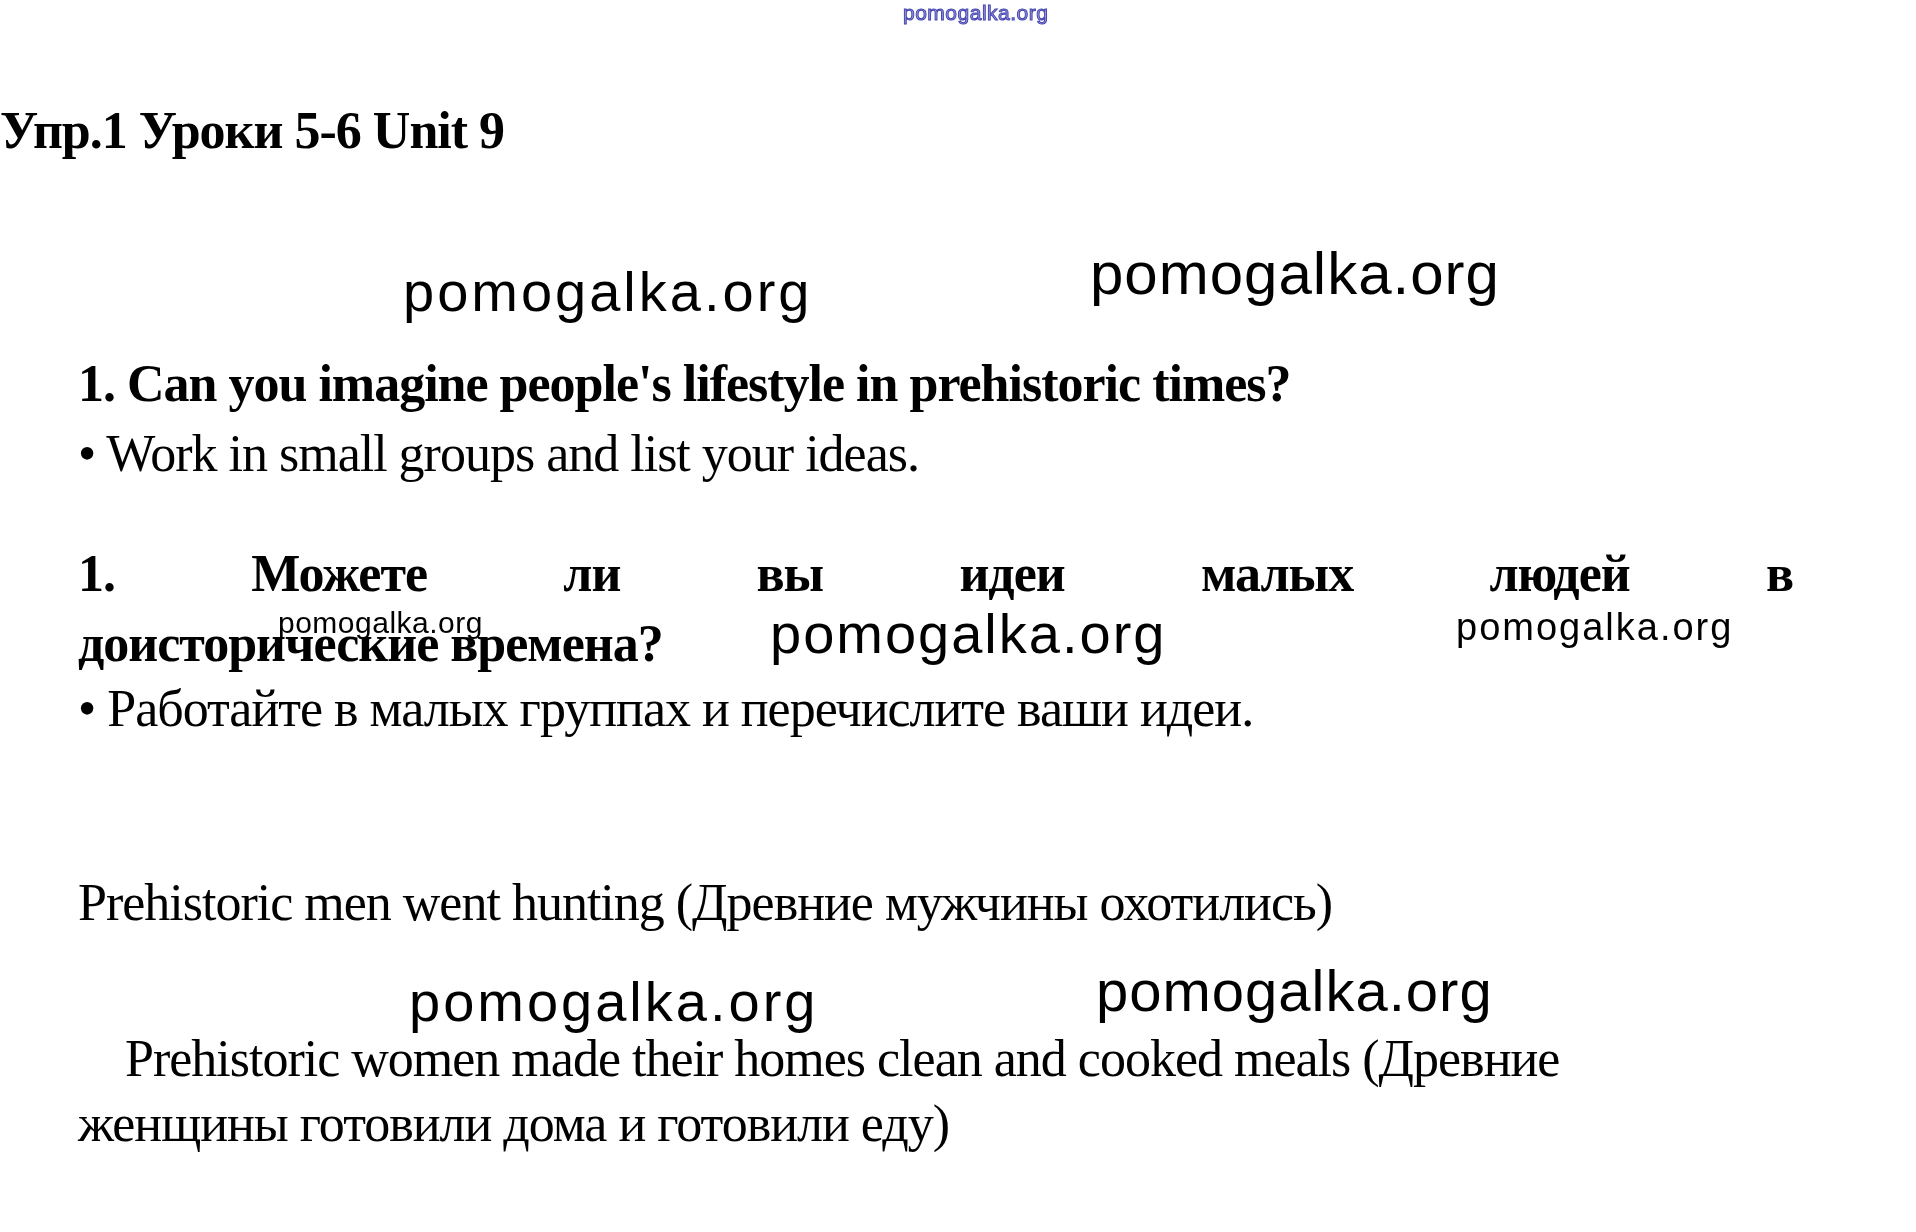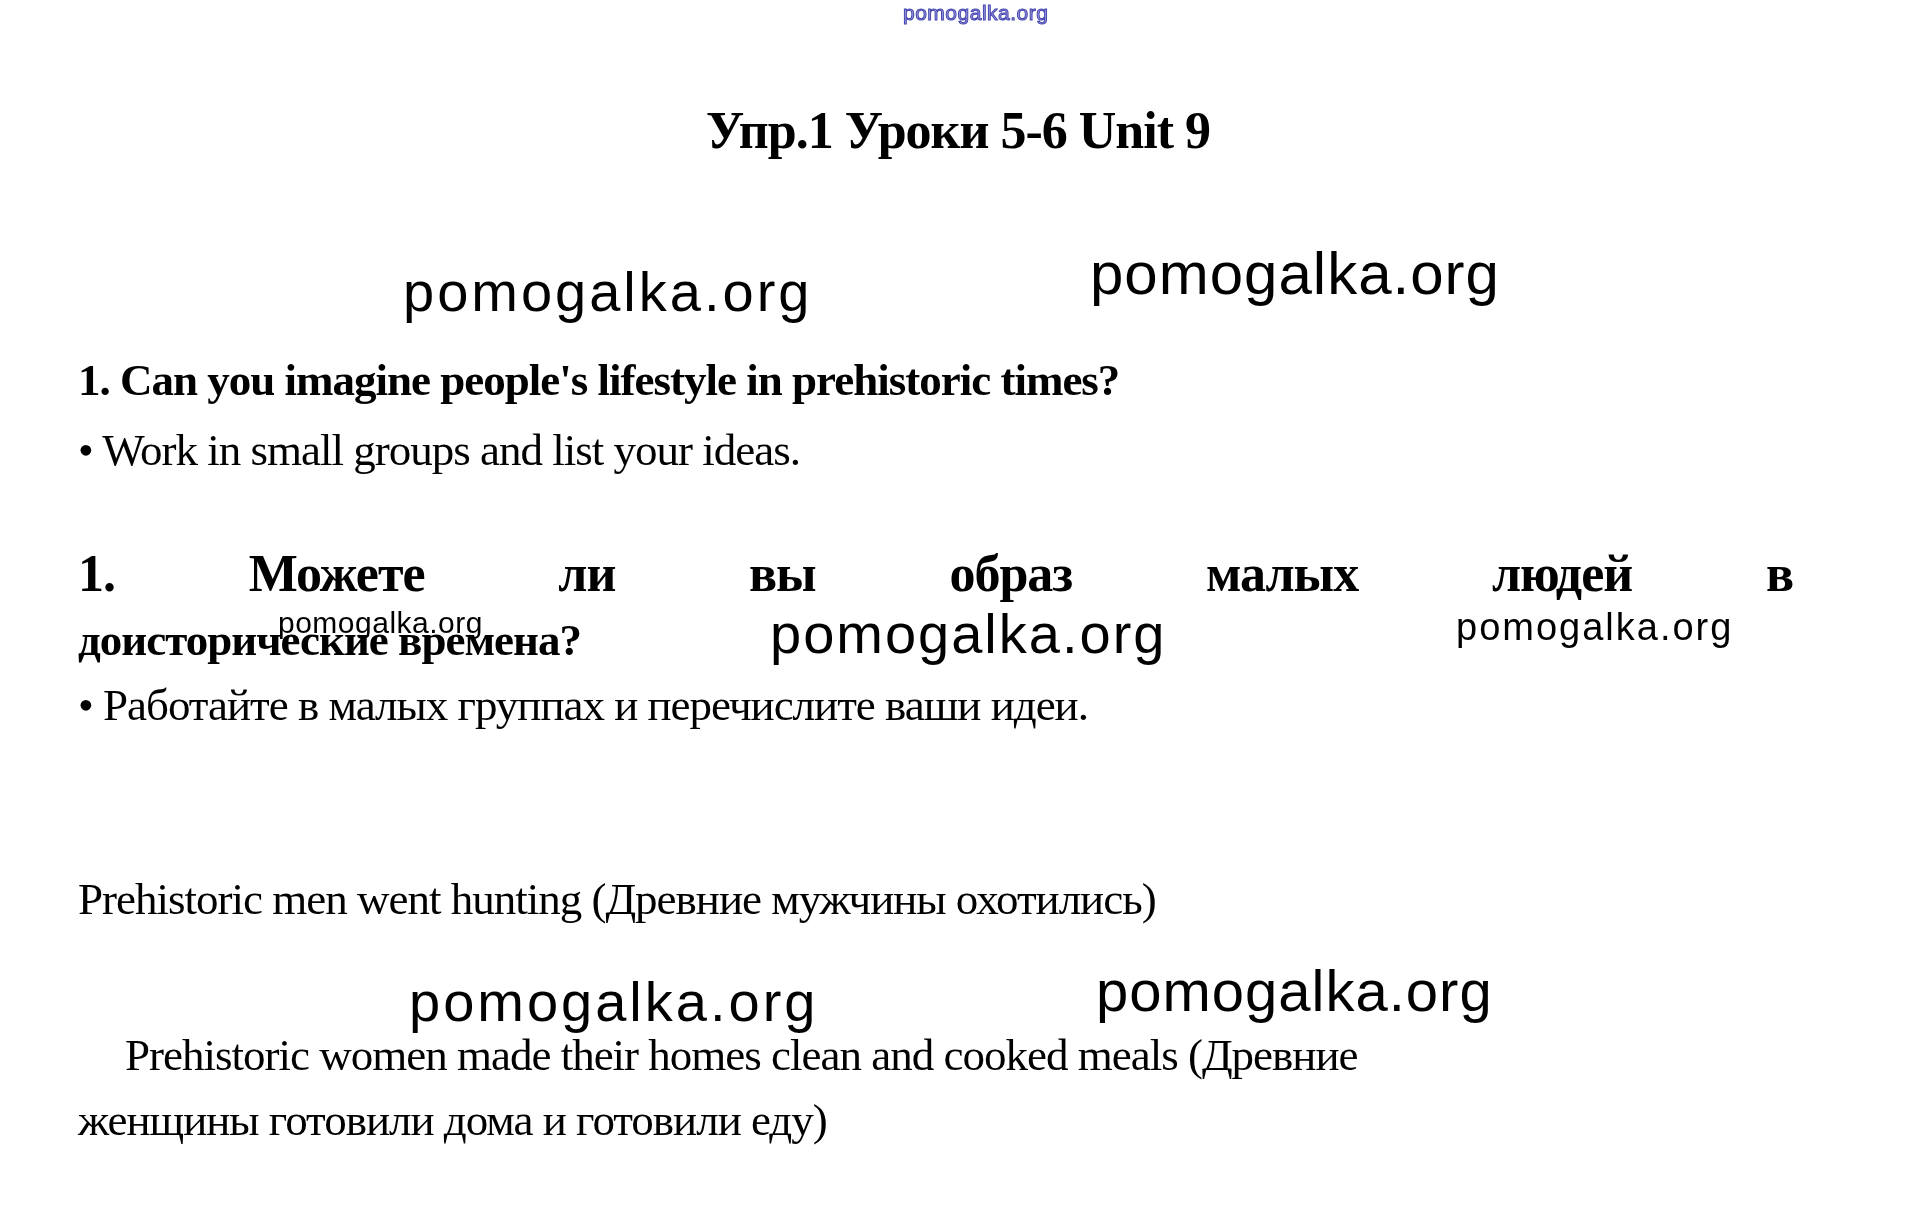--- a/index.html
+++ b/index.html
@@ -15,31 +15,31 @@
     overflow: hidden;
     font-family: "Liberation Serif", serif;
     color: #000000;
   }
   
   .doc-title {
     position: absolute;
     left: 0;
     top: 104px;
     width: 100%;
-    text-align: center;
+    text-align: left;
     font-size: 52px;
     font-weight: bold;
     letter-spacing: -1px;
     line-height: 1.05;
     white-space: nowrap;
   }
   .line {
     position: absolute;
     left: 78px;
-    font-size: 45px;
+    font-size: 52px;
     line-height: 1.05;
     letter-spacing: -1px;
     white-space: nowrap;
   }
   .line.bold { font-weight: bold; }
   .ru-justified {
     position: absolute;
     left: 78px;
     width: 1715px;
     top: 547px;
@@ -93,21 +93,21 @@
   <div class="doc-title">Упр.1 Уроки 5-6 Unit 9</div>
 
   <div class="line bold" style="top:357px;">1. Can you imagine people's lifestyle in prehistoric times?</div>
   <div class="line" style="top:427px;font-family:Liberation Serif, serif;">• Work in small groups and list your ideas.</div>
 
   <div class="ru-justified">
     <span>1.</span>
     <span>Можете</span>
     <span>ли</span>
     <span>вы</span>
-    <span>образ</span>
+    <span>идеи</span>
     <span>малых</span>
     <span>людей</span>
     <span>в</span>
   </div>
   <div class="line" style="top:682px;">• Работайте в малых группах и перечислите ваши идеи.</div>
   <div class="line bold" style="top:617px;">доисторические времена?</div>
 
   <div class="line" style="top:876px;">Prehistoric men went hunting (Древние мужчины охотились)</div>
   <div class="line" style="top:1032px;margin-left:47px;">Prehistoric women made their homes clean and cooked meals (Древние</div>
   <div class="line" style="top:1097px;">женщины готовили дома и готовили еду)</div>

